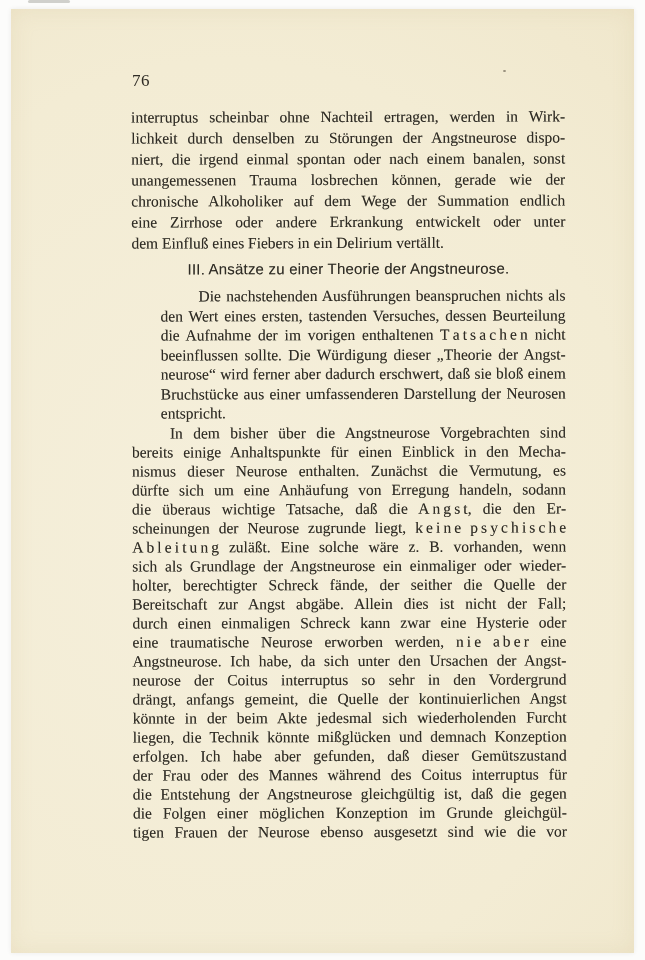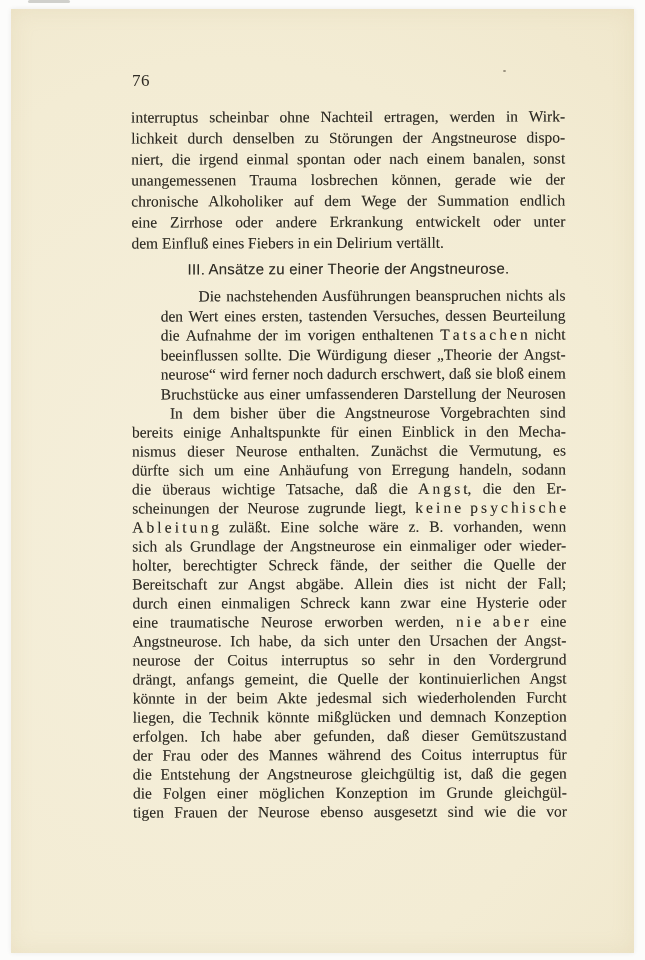--- a/index.html
+++ b/index.html
@@ -99,22 +99,23 @@
           <div class="line">chronische Alkoholiker auf dem Wege der Summation endlich</div>
           <div class="line">eine Zirrhose oder andere Erkrankung entwickelt oder unter</div>
           <div class="line endline">dem Einfluß eines Fiebers in ein Delirium vertällt.</div>
         </div>
         <div class="heading">III. Ansätze zu einer Theorie der Angstneurose.</div>
         <div class="para p2">
           <div class="line indent">Die nachstehenden Ausführungen beanspruchen nichts als</div>
           <div class="line">den Wert eines ersten, tastenden Versuches, dessen Beurteilung</div>
           <div class="line">die Aufnahme der im vorigen enthaltenen T a t s a c h e n nicht</div>
           <div class="line">beeinflussen sollte. Die Würdigung dieser „Theorie der Angst-</div>
-          <div class="line">neurose“ wird ferner noch dadurch erschwert, daß sie bloß einem</div>
+          <div class="line">neurose“ wird ferner aber dadurch erschwert, daß sie bloß einem</div>
           <div class="line">Bruchstücke aus einer umfassenderen Darstellung der Neurosen</div>
+          <div class="line endline">entspricht.</div>
         </div>
         <div class="para p3">
           <div class="line indent">In dem bisher über die Angstneurose Vorgebrachten sind</div>
           <div class="line">bereits einige Anhaltspunkte für einen Einblick in den Mecha-</div>
           <div class="line">nismus dieser Neurose enthalten. Zunächst die Vermutung, es</div>
           <div class="line">dürfte sich um eine Anhäufung von Erregung handeln, sodann</div>
           <div class="line">die überaus wichtige Tatsache, daß die A n g s t, die den Er-</div>
           <div class="line">scheinungen der Neurose zugrunde liegt, k e i n e p s y c h i s c h e</div>
           <div class="line">A b l e i t u n g zuläßt. Eine solche wäre z. B. vorhanden, wenn</div>
           <div class="line">sich als Grundlage der Angstneurose ein einmaliger oder wieder-</div>

